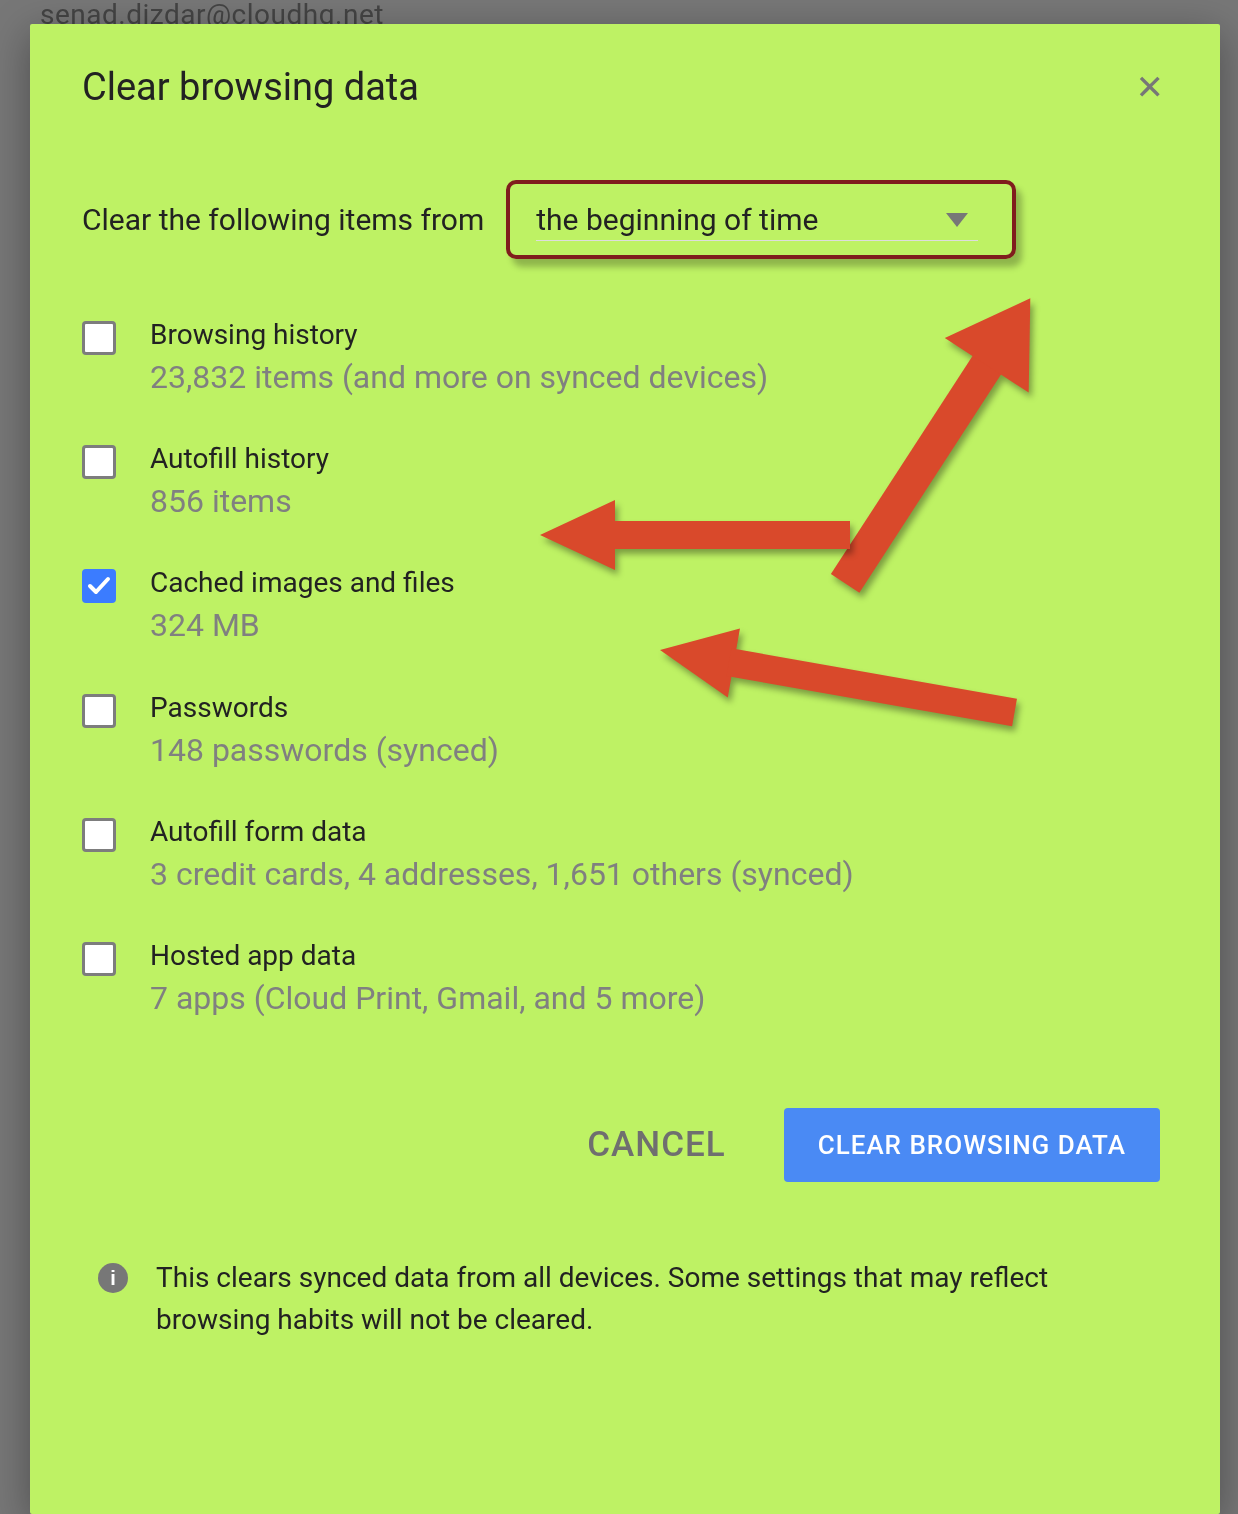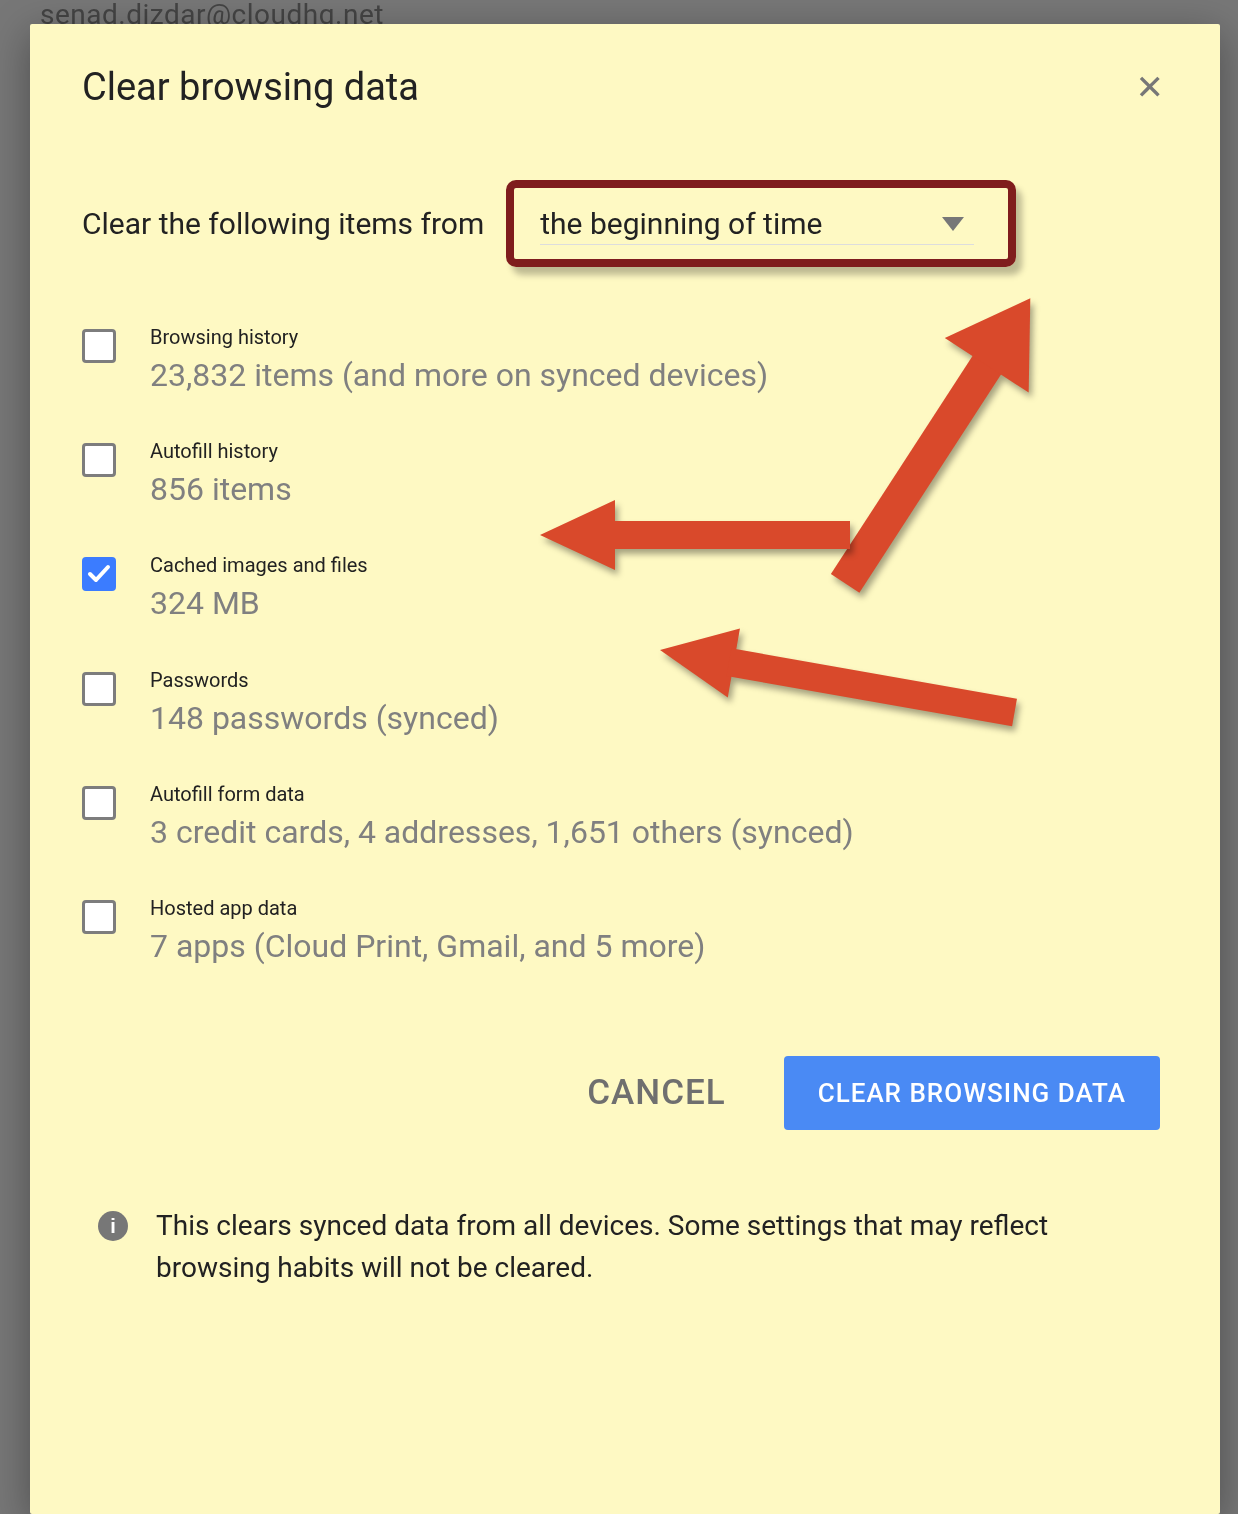--- a/index.html
+++ b/index.html
@@ -21,21 +21,21 @@
     letter-spacing: .5px;
     user-select: none;
     white-space: nowrap;
   }
   .dialog {
     position: absolute;
     left: 30px;
     top: 24px;
     width: 1190px;
     height: 1490px;
-    background: #fef9c3;
+    background: #bef264;
     border-radius: 2px;
     box-shadow: 0 10px 40px rgba(0,0,0,.35);
     padding: 30px 40px 40px 40px;
   }
   .dlg-header {
     display: flex;
     align-items: center;
     justify-content: space-between;
     margin: 10px 6px 70px 12px;
   }
@@ -54,21 +54,21 @@
   .from-row {
     display: flex;
     align-items: center;
     gap: 22px;
     margin: 0 0 40px 12px;
     font-size: 30px;
     color: #222;
   }
   .dropdown {
     position: relative;
-    border: 8px solid #7f1d1d;
+    border: 4px solid #7f1d1d;
     border-radius: 10px;
     padding: 18px 60px 18px 26px;
     min-width: 510px;
     cursor: pointer;
     box-shadow: 6px 8px 6px rgba(0,0,0,.25);
   }
   .dropdown-label {
     font-size: 30px;
     color: #222;
   }
@@ -107,21 +107,21 @@
   }
   .cb.checked {
     background: #3b7cff;
     border-color: #3b7cff;
   }
   .cb svg { width: 24px; height: 20px; display:none; }
   .cb.checked svg { display:block; }
   .cb svg path { stroke:#fff; stroke-width:4; fill:none; stroke-linecap:round; stroke-linejoin:round; }
 
   .opt-text .t1 {
-    font-size: 20px;
+    font-size: 28px;
     color: #222;
     line-height: 1.25;
   }
   .opt-text .t2 {
     font-size: 32px;
     color: #808080;
     margin-top: 4px;
     line-height: 1.35;
   }
 

